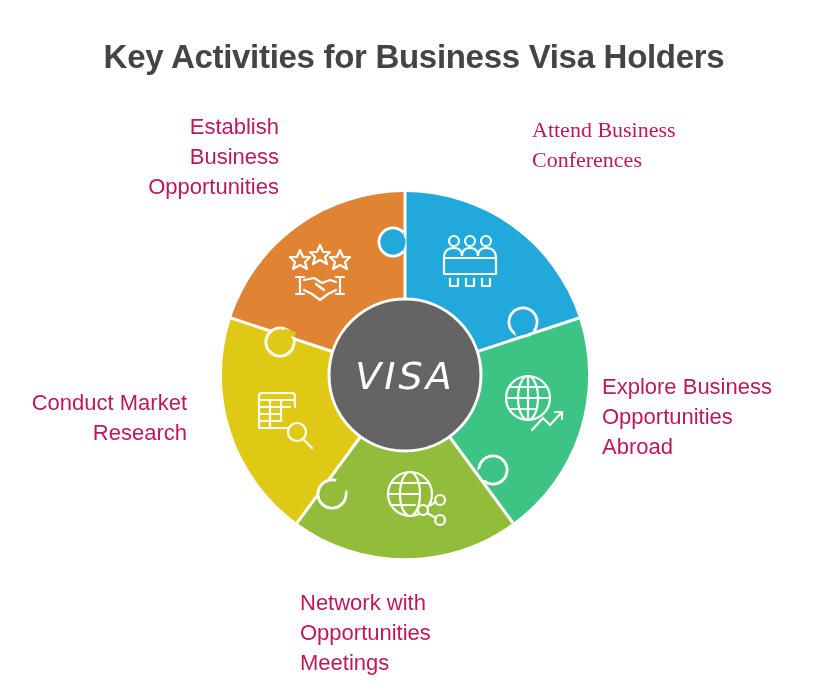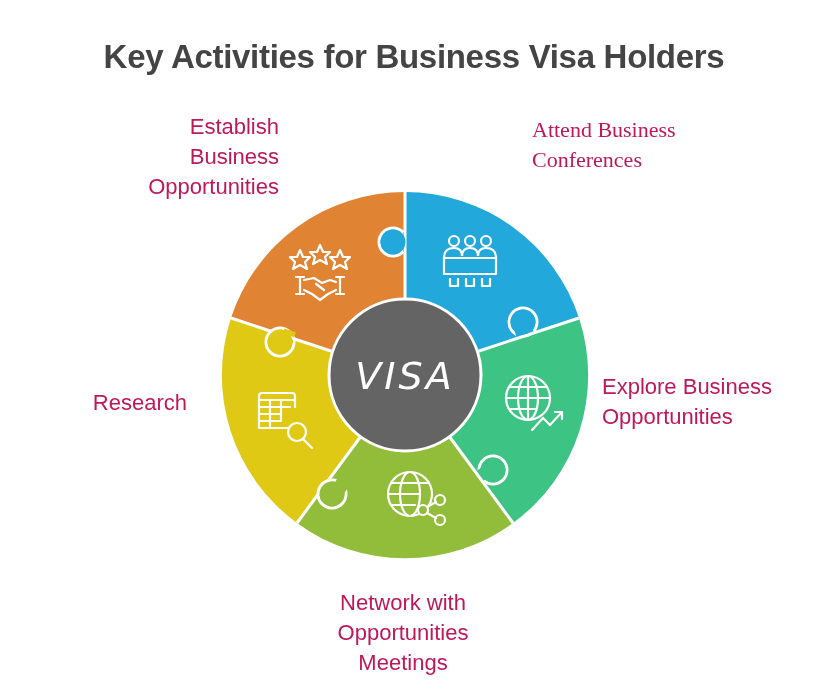--- a/index.html
+++ b/index.html
@@ -1,21 +1,21 @@
 <!DOCTYPE html>
 <html><head>
 <meta charset="utf-8">
 <style>
   html, body { margin:0; padding:0; background:#ffffff; }
   body { width:828px; height:695px; position:relative; overflow:hidden; font-family:"Liberation Sans", sans-serif; }
   .title { position:absolute; left:0; top:38px; width:828px; text-align:center; font-size:33px; font-weight:bold; color:#444444; letter-spacing:-0.3px; }
   .label { position:absolute; font-size:22px; line-height:30px; color:#be185d; }
   .label.right { text-align:right; }
   .label.left { text-align:left; }
-  .label.center { text-align:center; }
+  .label.center { }
   .label span { display:block; white-space:nowrap; }
   svg.wheel { position:absolute; left:0; top:0; }
 </style>
 </head>
 <body>
 
 <div class="title">Key Activities for Business Visa Holders</div>
 
 <svg class="wheel" width="828" height="695" viewBox="0 0 828 695">
 
@@ -127,23 +127,25 @@
 </div>
 
 <div class="label left" style="left:532px; top:115px;font-family:Liberation Serif, serif;">
   <span>Attend Business</span>
   <span>Conferences</span>
 </div>
 
 <div class="label left" style="left:602px; top:372px;">
   <span>Explore Business</span>
   <span>Opportunities</span>
+  <span>Abroad</span>
 </div>
 
 <div class="label center" style="left:300px; width:206px; top:588px;">
   <span>Network with</span>
   <span>Opportunities</span>
   <span>Meetings</span>
 </div>
 
 <div class="label right" style="right:641px; top:388px;">
+  <span>Conduct Market</span>
   <span>Research</span>
 </div>
 
 </body></html>

